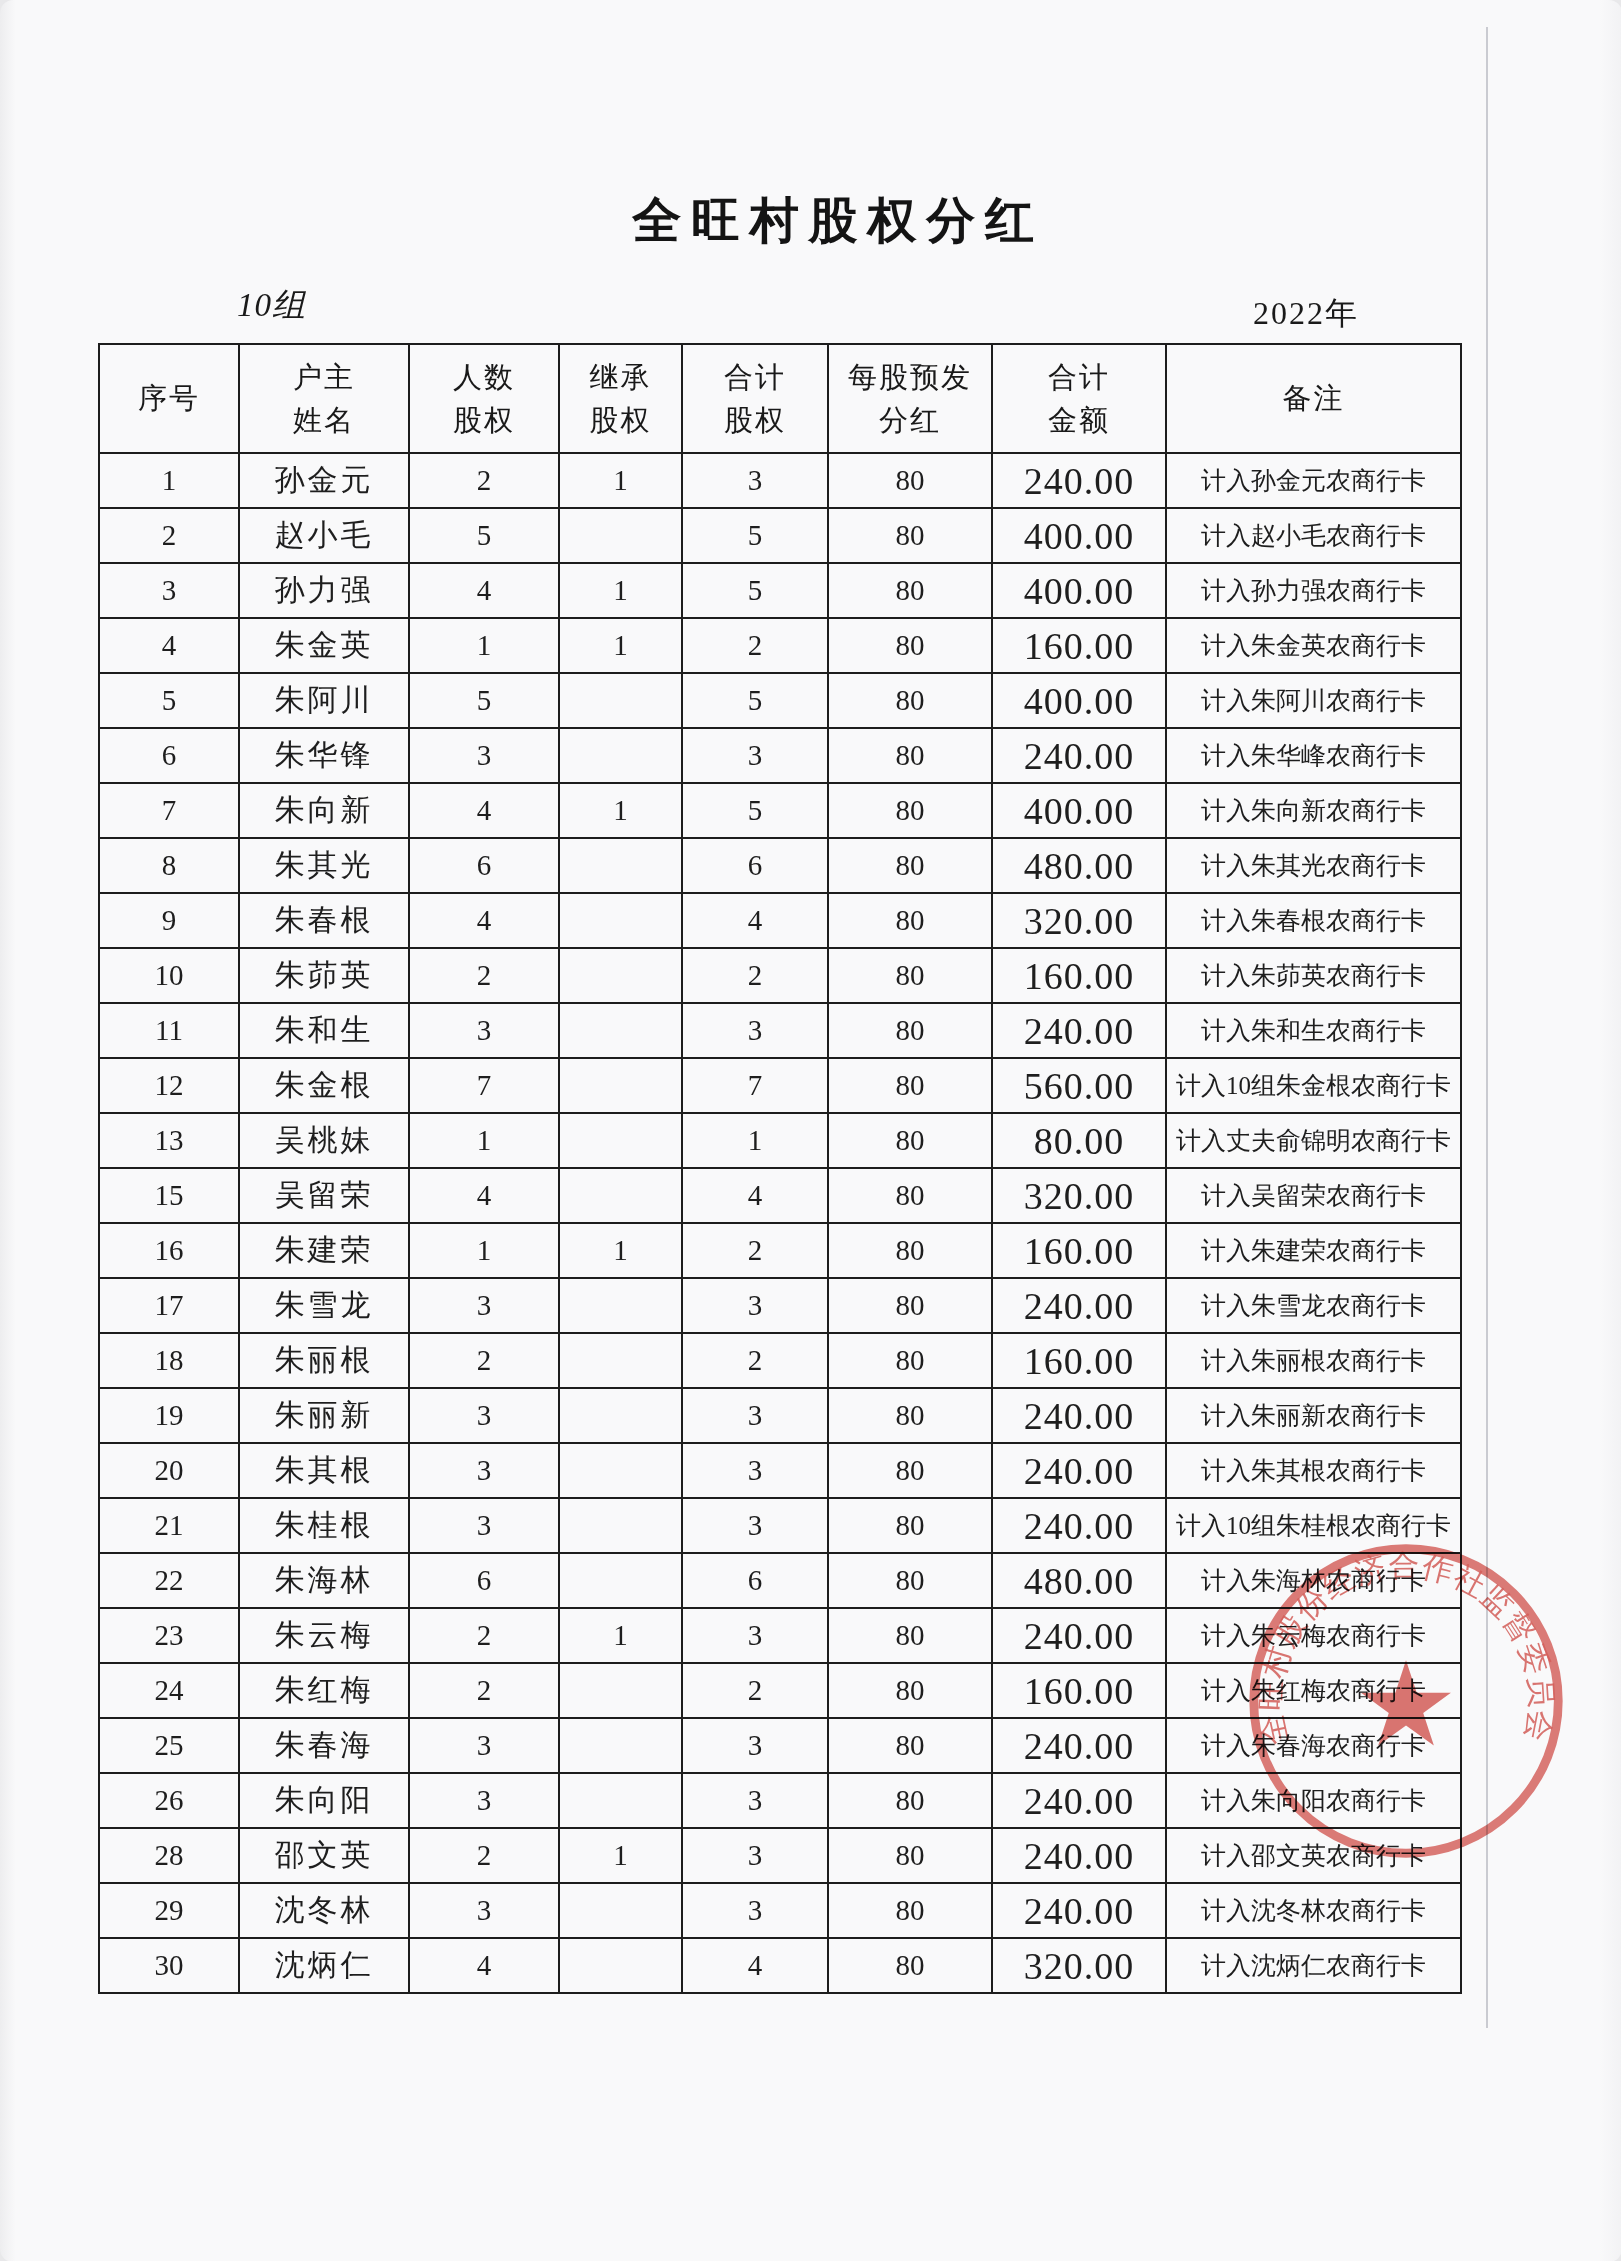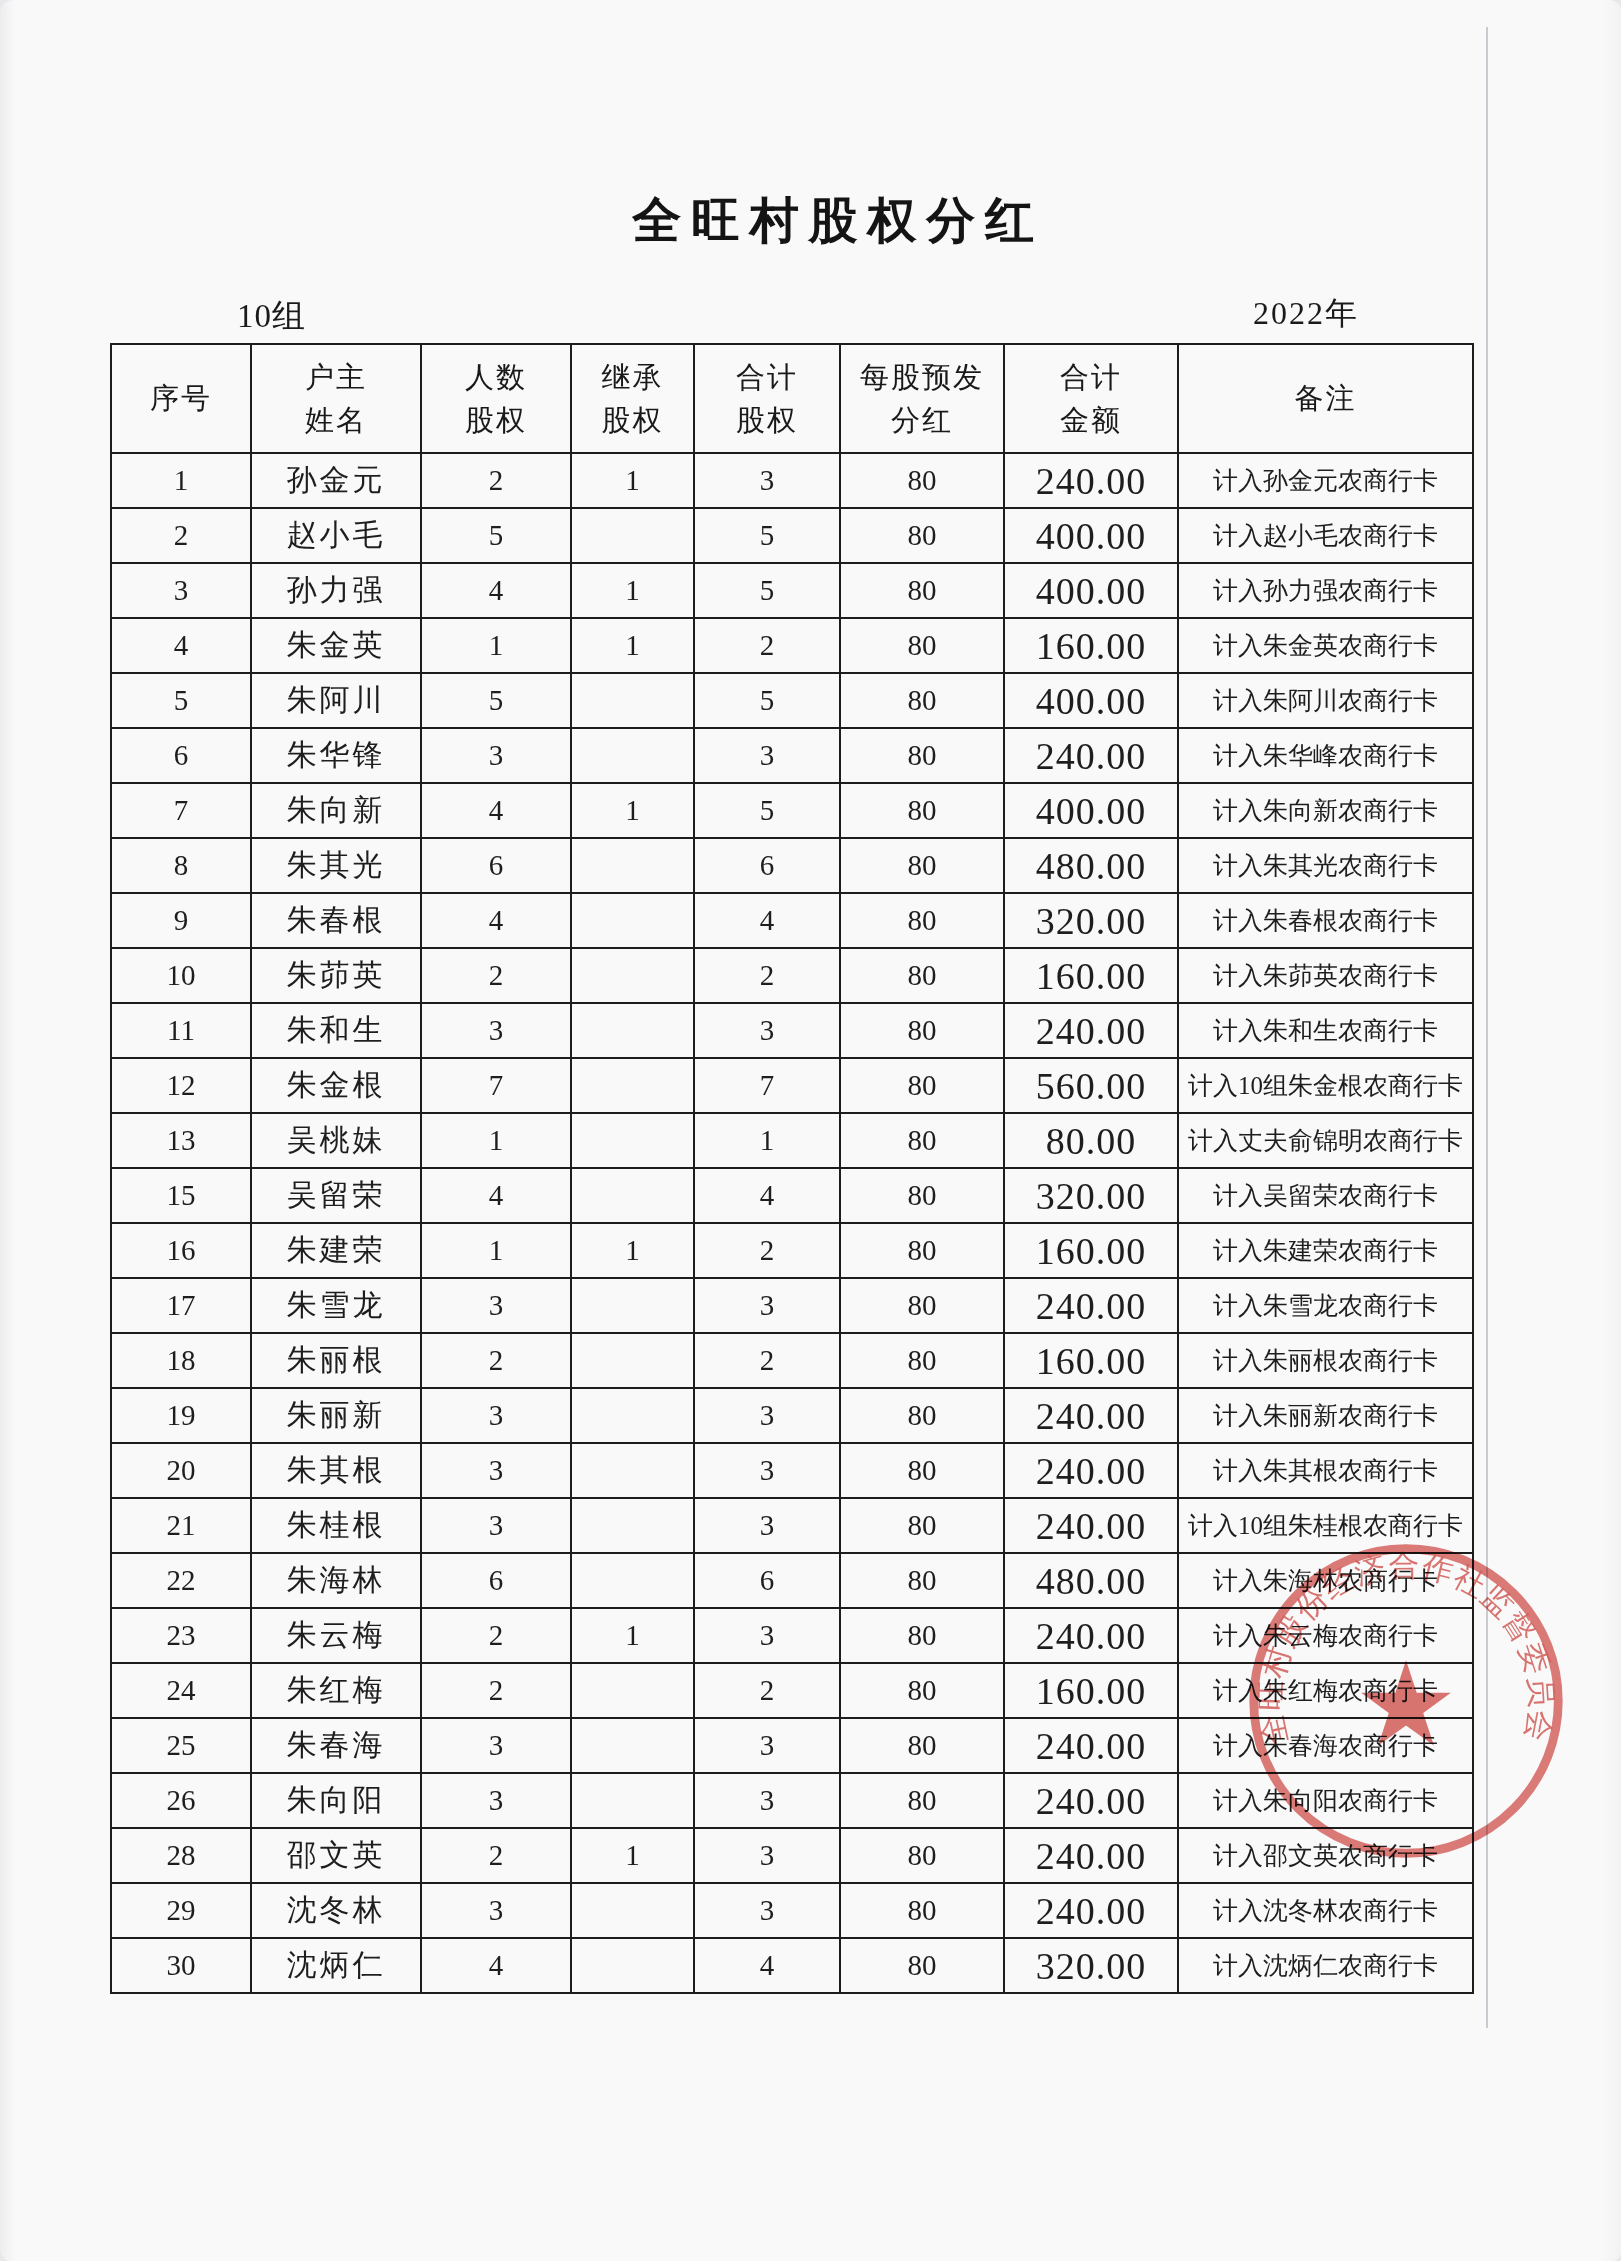--- a/index.html
+++ b/index.html
@@ -12,29 +12,29 @@
     font-family:"Liberation Serif","DejaVu Serif",serif;
     color:#1e1e1e;
     border-radius:13px;
   }
   .doc-title{
     position:absolute;left:0;top:188px;width:1622px;
     text-align:center;transform:translateX(27px);
     font-size:49px;font-weight:700;letter-spacing:9.8px;color:#141414;
   }
   .meta-group{
-    position:absolute;left:237px;top:294px;
-    font-size:33px;letter-spacing:1px;color:#1a1a1a;
+    position:absolute;left:237px;top:283px;
+    font-size:33px;letter-spacing:1px;color:#1a1a1a;font-style:italic;
   }
   .meta-year{
     position:absolute;left:1253px;top:292px;
     font-size:32px;letter-spacing:2px;color:#1a1a1a;
   }
   table.sheet{
-    position:absolute;left:110px;top:343px;
+    position:absolute;left:98px;top:343px;
     width:1346px;
     border-collapse:collapse;
     table-layout:fixed;
     border:2.9px solid #161616;
   }
   table.sheet th,table.sheet td{
     border:2px solid #1d1d1d;
     text-align:center;vertical-align:middle;
     padding:0;overflow:hidden;
   }

